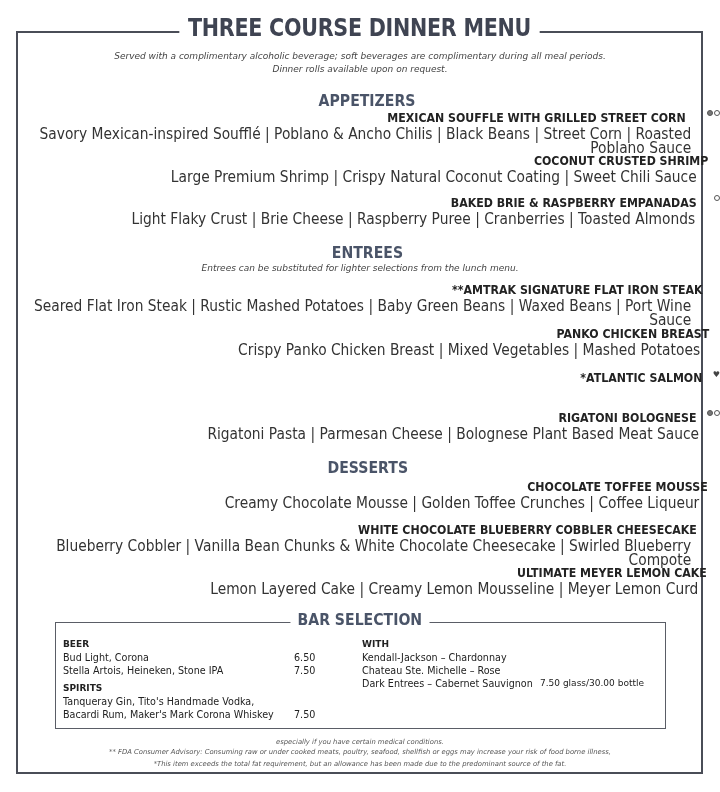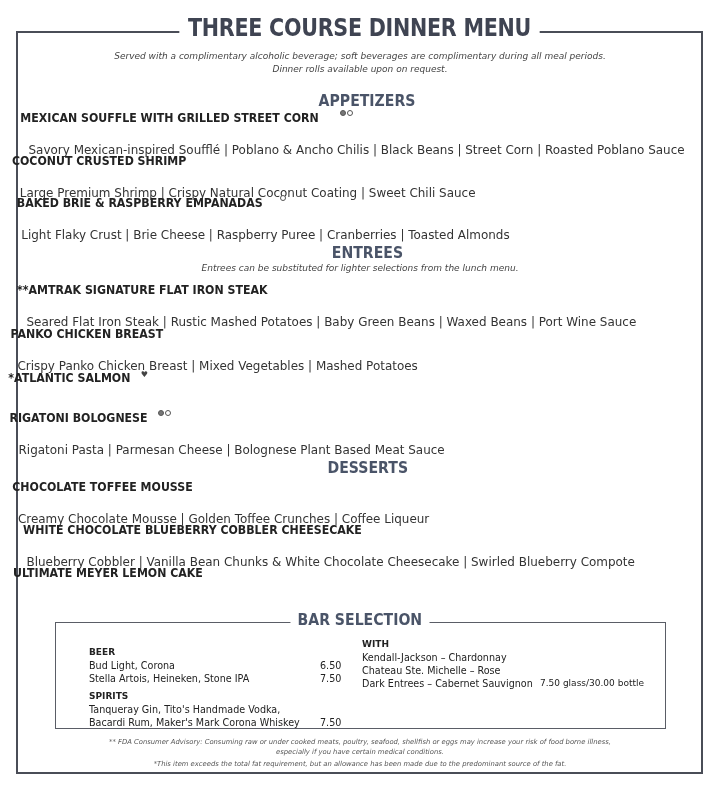--- a/index.html
+++ b/index.html
@@ -24,27 +24,27 @@
   }
   .sec-title {
     position: absolute; left: 15px; right: 0; text-align: center;
     font-weight: bold; font-size: 16px; color: #4a5468;
   }
   .sec-title span { display: inline-block; transform: scaleX(0.88); }
   .sec-note {
     position: absolute; left: 0; right: 0; text-align: center;
     font-style: italic; font-size: 9px; color: #444;
   }
-  .item { position: absolute; left: 0; right: 0; text-align: left; }
+  .item { position: absolute; left: 0; right: 0; text-align: right; }
   .item-name {
     font-weight: bold; font-size: 12.5px; color: #222; line-height: 16px;
   }
   .item-name .nm { display: inline-block; transform: scaleX(0.88); }
   .item-desc {
-    font-size: 13px; color: #333; line-height: 14px; margin-top: 17px;
+    font-size: 15px; color: #333; line-height: 14px; margin-top: 1px;
   }
   .item-desc .ds { display: inline-block; transform: scaleX(0.92); }
   .badge {
     display: inline-block; width: 6px; height: 6px; border-radius: 50%;
     background: #777; border: 1px solid #555; vertical-align: 6px; margin-left: 1px;
   }
   .badge.ring { background: #fff; border: 1.5px solid #555; }
   .heart { font-size: 8px; vertical-align: 5px; color: #444; margin-left: 2px; }
 
   .bar-box {
@@ -128,26 +128,27 @@
   <div class="item-desc"><span class="ds">Creamy Chocolate Mousse | Golden Toffee Crunches | Coffee Liqueur</span></div>
 </div>
 
 <div class="item" style="top:522px">
   <div class="item-name"><span class="nm">WHITE CHOCOLATE BLUEBERRY COBBLER CHEESECAKE</span></div>
   <div class="item-desc"><span class="ds">Blueberry Cobbler | Vanilla Bean Chunks &amp; White Chocolate Cheesecake | Swirled Blueberry Compote</span></div>
 </div>
 
 <div class="item" style="top:565px">
   <div class="item-name"><span class="nm">ULTIMATE MEYER LEMON CAKE</span></div>
+  <div class="item-desc"><span class="ds">Lemon Layered Cake | Creamy Lemon Mousseline | Meyer Lemon Curd</span></div>
 </div>
 
 <div class="bar-box"></div>
 <div class="bar-title"><span>BAR SELECTION</span></div>
 
-<div class="bar-col" style="left:89px; top:635px; width:260px;margin-top:8px;">
+<div class="bar-col" style="left:63px; top:635px; width:260px;">
   <div class="bar-head">BEER</div>
   <div class="bar-row">
     <span>Bud Light, Corona</span>
     <span class="price" style="left:231px">6.50</span>
   </div>
   <div class="bar-row">
     <span>Stella Artois, Heineken, Stone IPA</span>
     <span class="price" style="left:231px">7.50</span>
   </div>
   <div class="bar-head" style="margin-top:5px">SPIRITS</div>
@@ -164,16 +165,16 @@
   <div class="bar-head">WITH</div>
   <div class="bar-row"><span>Kendall-Jackson – Chardonnay</span></div>
   <div class="bar-row"><span>Chateau Ste. Michelle – Rose</span></div>
   <div class="bar-row">
     <span>Dark Entrees – Cabernet Sauvignon</span>
     <span class="price" style="left:178px; font-size:9px;">7.50 glass/30.00 bottle</span>
   </div>
 </div>
 
 <div class="foot" style="top:737px">
+  <div>especially if you have certain medical conditions.</div>
   <div>** FDA Consumer Advisory: Consuming raw or under cooked meats, poultry, seafood, shellfish or eggs may increase your risk of food borne illness,</div>
-  <div>especially if you have certain medical conditions.</div>
 </div>
 <div class="foot" style="top:759px">*This item exceeds the total fat requirement, but an allowance has been made due to the predominant source of the fat.</div>
 
 </body></html>

